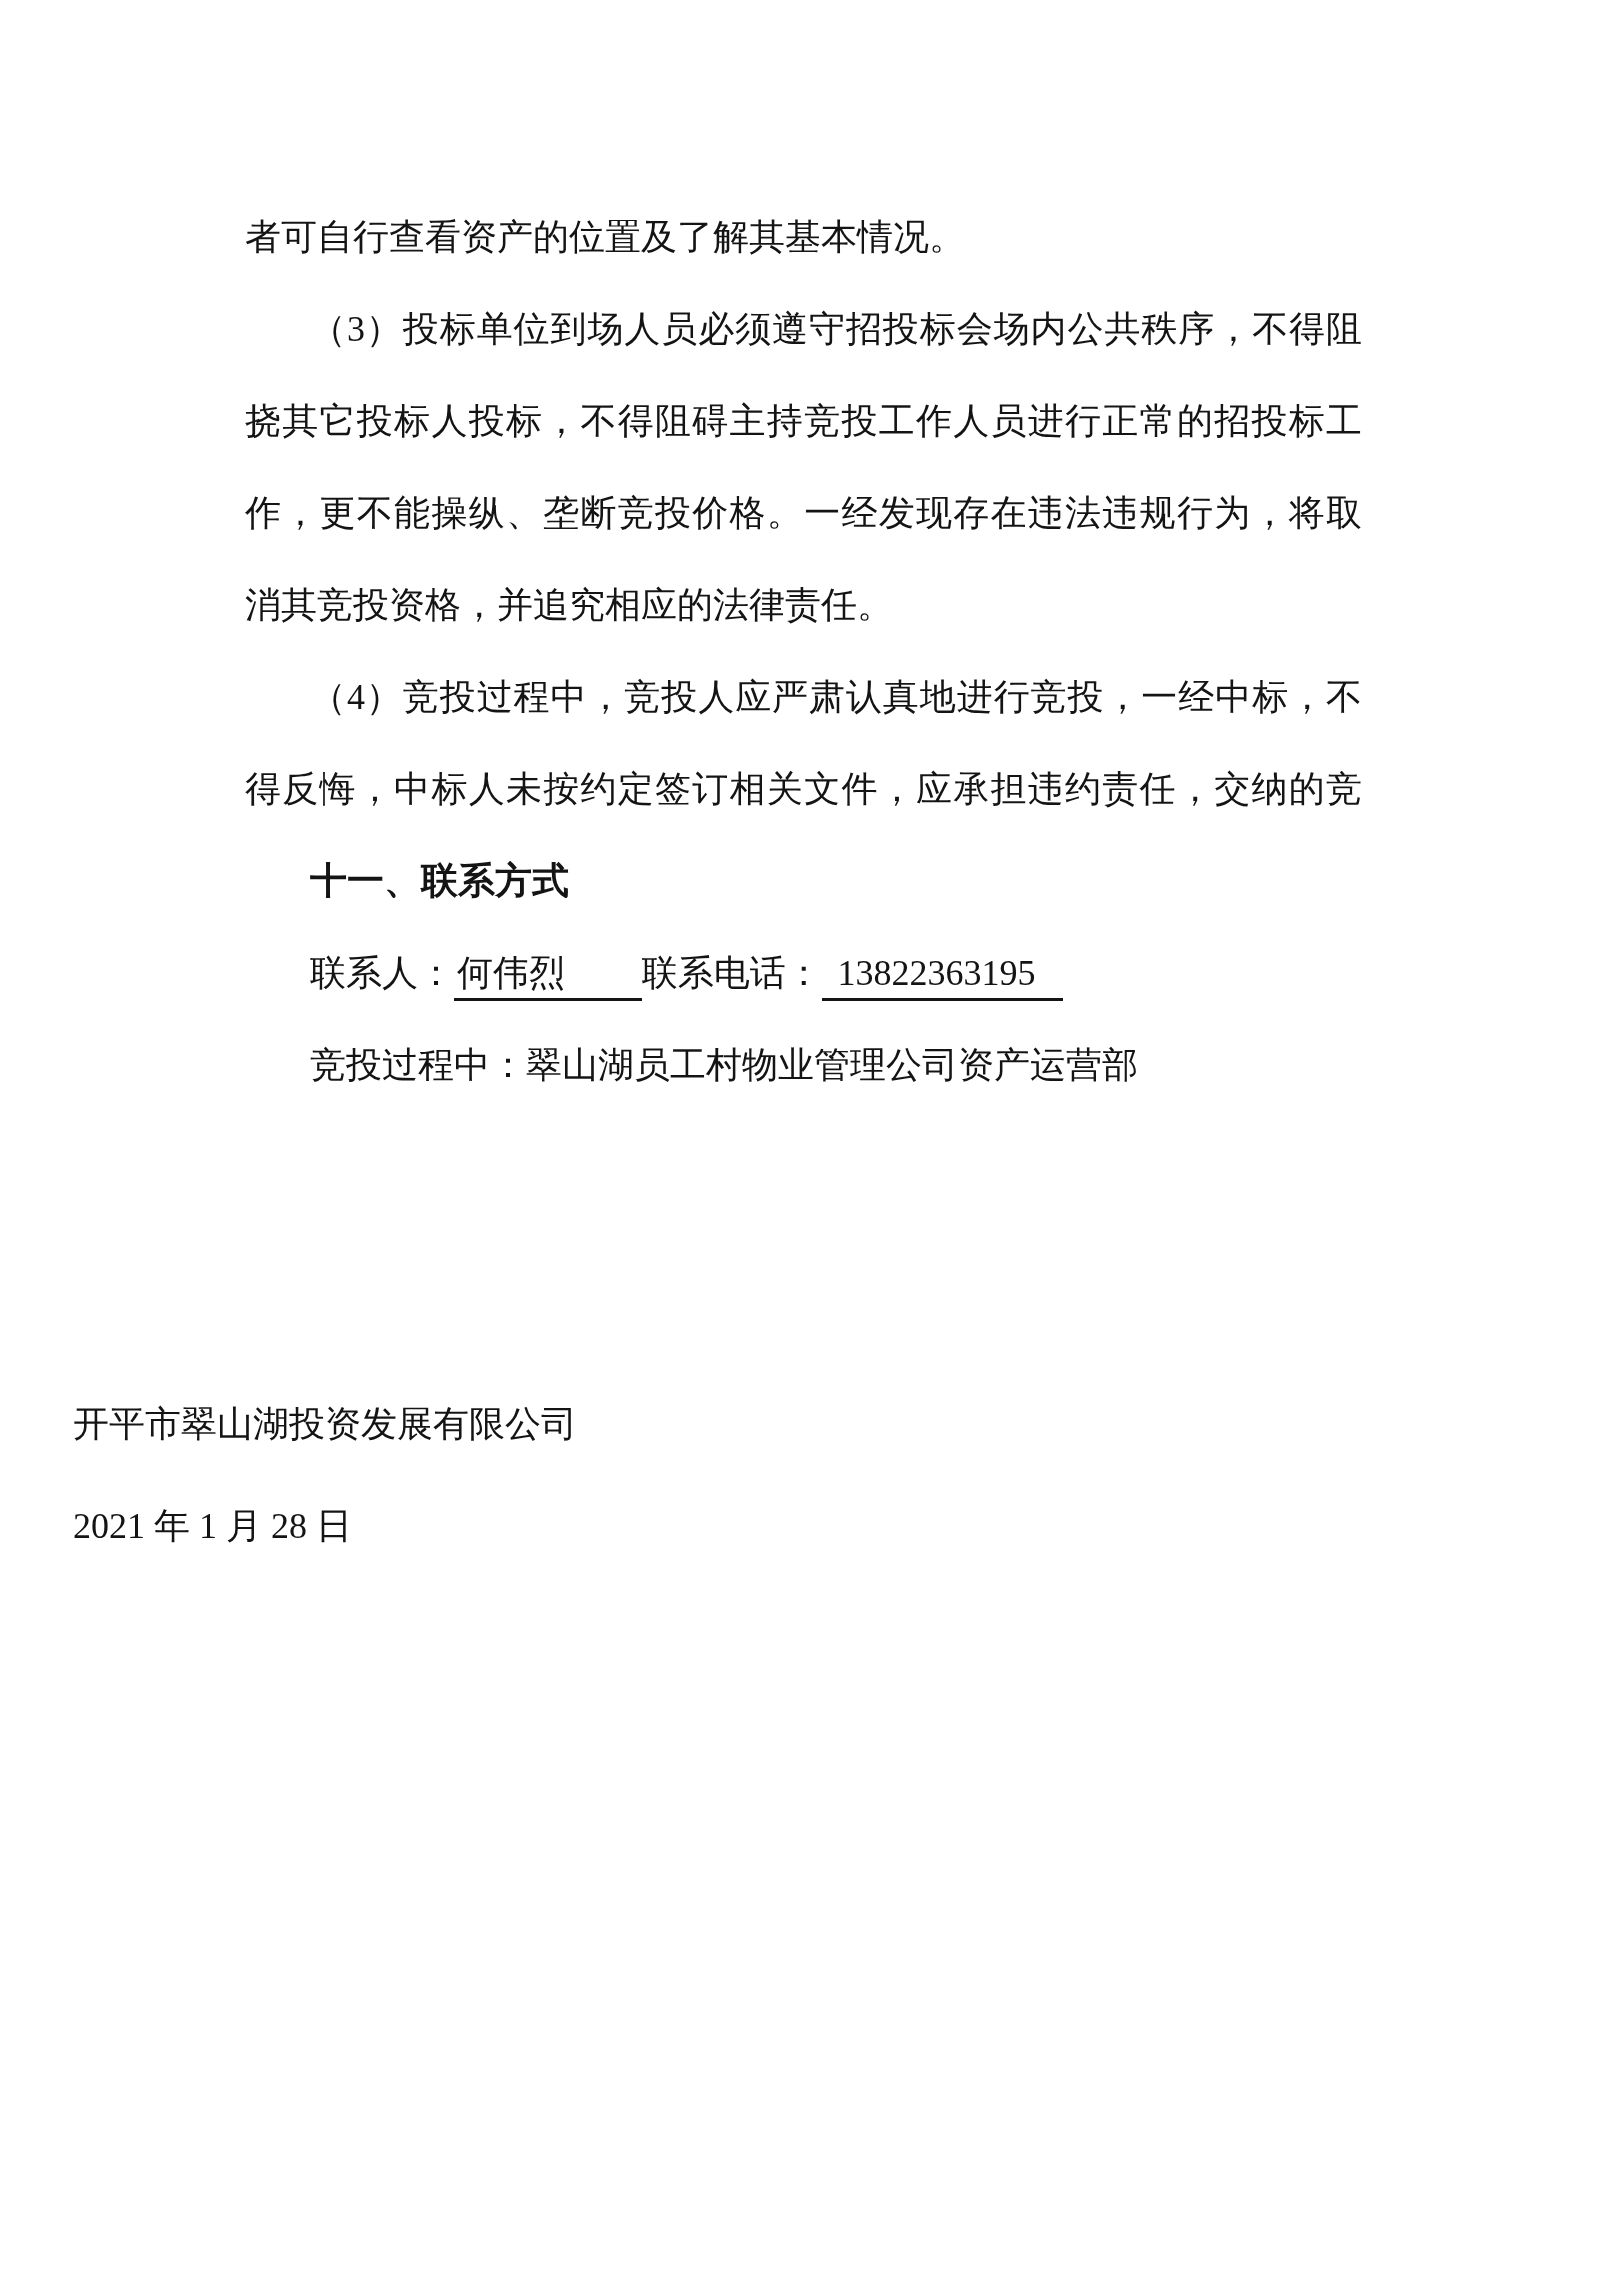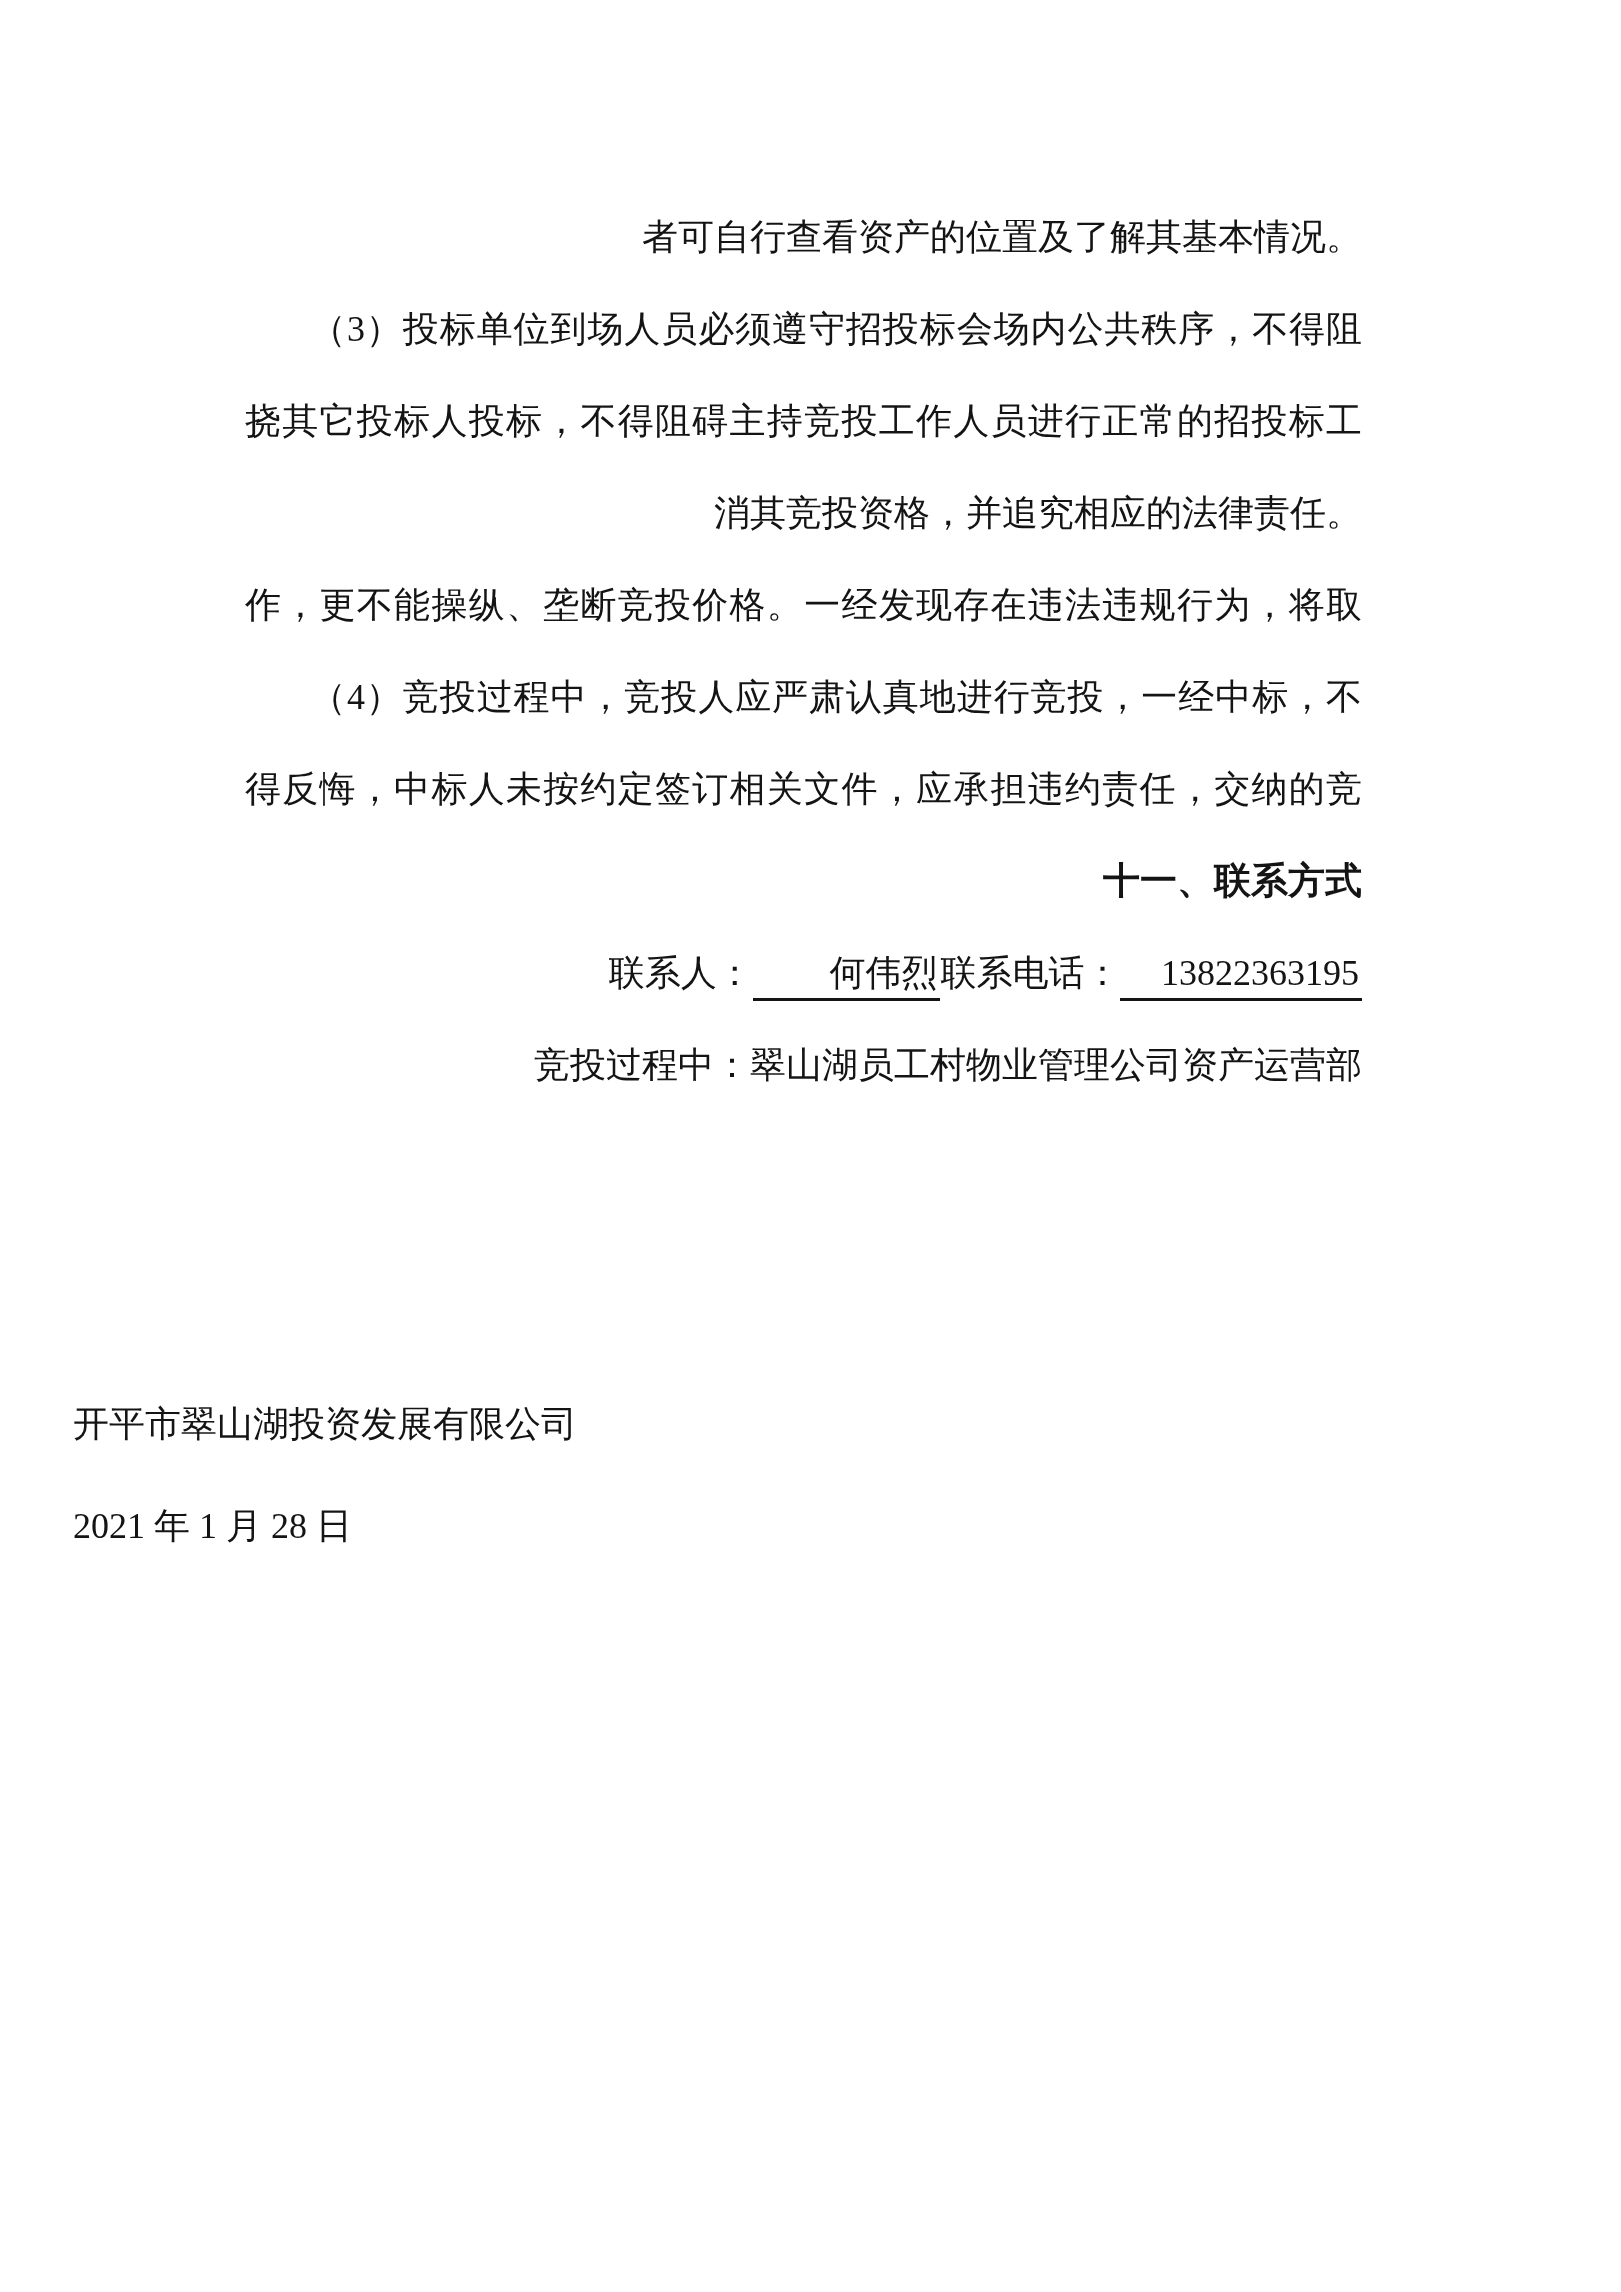--- a/index.html
+++ b/index.html
@@ -17,21 +17,20 @@
     position: absolute;
     left: 245px;
     top: 191px;
     width: 1117px;
   }
   .line {
     height: 92px;
     line-height: 92px;
     font-size: 36px;
     white-space: nowrap;
-    text-align: right;
   }
   .indent { padding-left: 65px; }
   .just {
     white-space: normal;
     text-align: justify;
     text-align-last: justify;
   }
   .heading {
     font-weight: 700;
     font-size: 37px;
@@ -63,22 +62,22 @@
 </head>
 <body>
 
 <div class="page">
   <div class="content">
 
     <div class="line">者可自行查看资产的位置及了解其基本情况。</div>
 
     <div class="line indent just">（3）投标单位到场人员必须遵守招投标会场内公共秩序，不得阻</div>
     <div class="line just">挠其它投标人投标，不得阻碍主持竞投工作人员进行正常的招投标工</div>
+    <div class="line just">作，更不能操纵、垄断竞投价格。一经发现存在违法违规行为，将取</div>
     <div class="line">消其竞投资格，并追究相应的法律责任。</div>
-    <div class="line just">作，更不能操纵、垄断竞投价格。一经发现存在违法违规行为，将取</div>
 
     <div class="line indent just">（4）竞投过程中，竞投人应严肃认真地进行竞投，一经中标，不</div>
     <div class="line just">得反悔，中标人未按约定签订相关文件，应承担违约责任，交纳的竞</div>
 
     <div class="line indent heading">十一、联系方式</div>
 
     <div class="line indent">
       <span>联系人：</span><span class="ufield u-name">何伟烈</span><span>联系电话：</span><span class="ufield u-phone">13822363195</span>
     </div>
 

